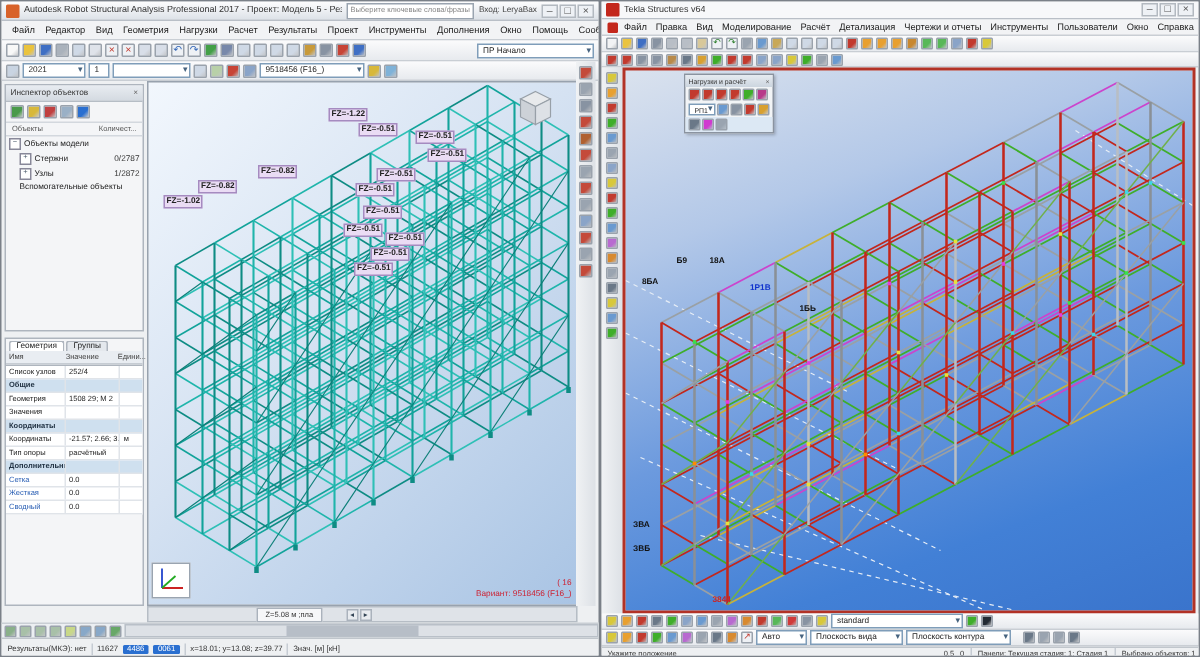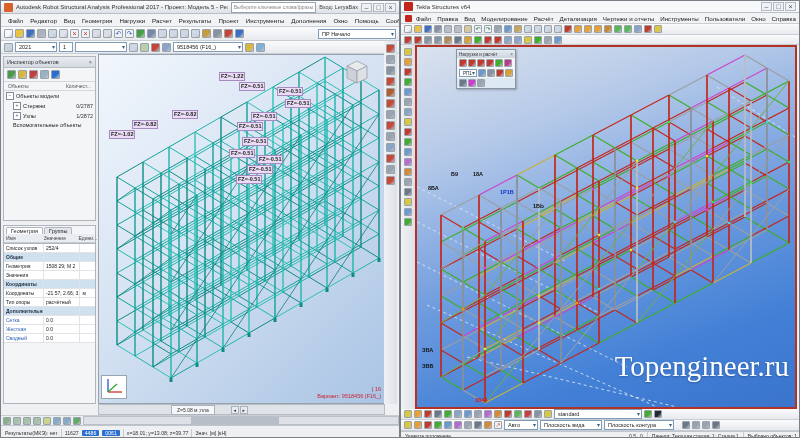--- a/index.html
+++ b/index.html
@@ -1442,21 +1442,20 @@
       <div id="tk-labels">
           <div class="grid-label" style="left: 34px; top: 124px; color: rgb(17, 17, 17);">Б9</div>
           <div class="grid-label" style="left: 56px; top: 124px; color: rgb(17, 17, 17);">18А</div>
           <div class="grid-label" style="left: 11px; top: 138px; color: rgb(17, 17, 17);">8БА</div>
           <div class="grid-label" style="left: 83px; top: 142px; color: rgb(17, 51, 204);">1Р1В</div>
           <div class="grid-label" style="left: 116px; top: 156px; color: rgb(17, 17, 17);">1БЬ</div>
           <div class="grid-label" style="left: 5px; top: 300px; color: rgb(17, 17, 17);">ЗВА</div>
           <div class="grid-label" style="left: 5px; top: 316px; color: rgb(17, 17, 17);">ЗВБ</div>
           <div class="grid-label" style="left: 58px; top: 350px; color: rgb(204, 34, 34);">3844</div>
         </div>
-      <div class="watermark">Topengineer.ru</div>
     </div>
 
     <div class="palette">
       <div class="palette-h">
         <span>Нагрузки и расчёт</span>
         <span style="color:#666;">×</span>
       </div>
       <div class="palette-row">
           <span class="ti sm" style="background: linear-gradient(135deg, rgb(194, 58, 46) 0%, rgb(194, 58, 46) 60%, rgba(0, 0, 0, 0.18) 100%);"></span>
           <span class="ti sm" style="background: linear-gradient(135deg, rgb(194, 58, 46) 0%, rgb(194, 58, 46) 60%, rgba(0, 0, 0, 0.18) 100%);"></span>

